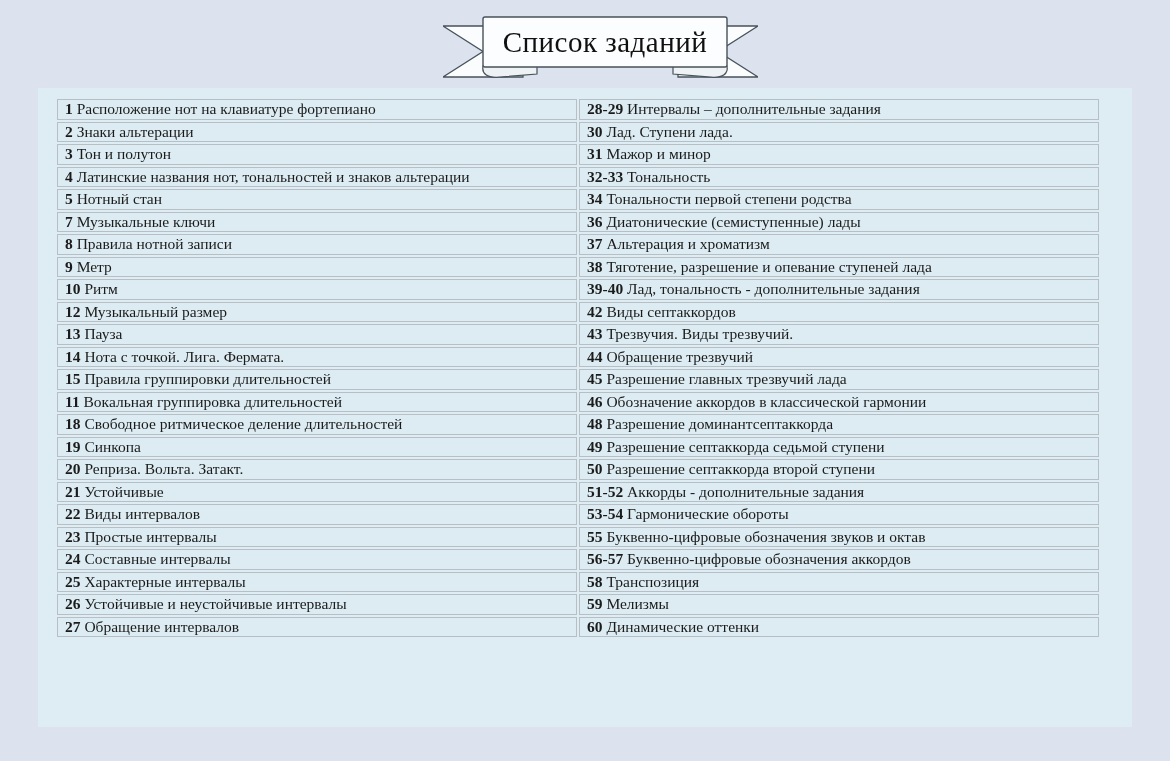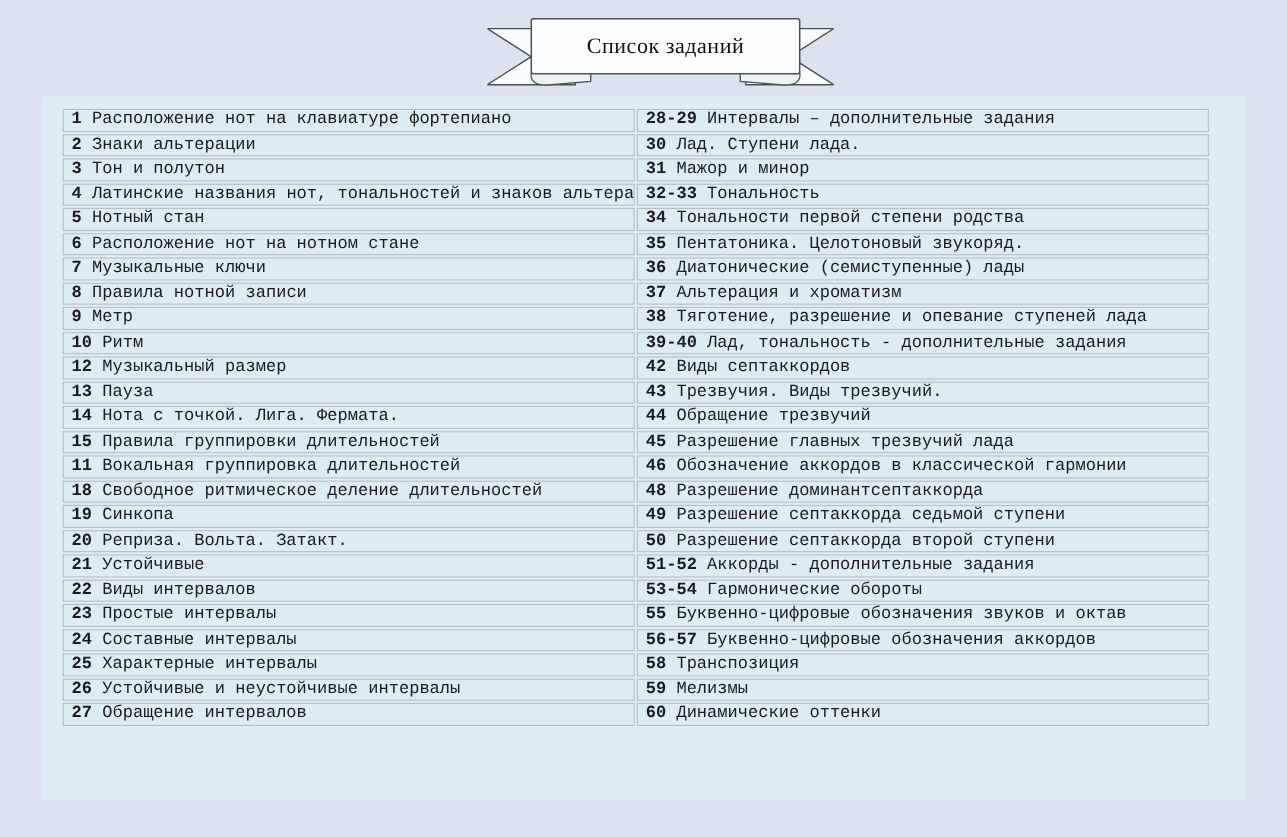--- a/index.html
+++ b/index.html
@@ -27,38 +27,37 @@
   }
 
   .banner{
     position:absolute;left:443px;top:10px;
     width:315px;height:70px;
   }
   .banner svg{position:absolute;left:0;top:0;}
   .banner-title{
     position:absolute;left:40px;top:7px;width:244px;height:50px;
     display:flex;align-items:center;justify-content:center;
-    font-size:20px;letter-spacing:.5px;color:#101010;
+    font-size:29px;letter-spacing:.5px;color:#101010;
   }
 
   table.grid{
     position:absolute;left:55px;top:97px;
     width:1046px;
     border-collapse:separate;border-spacing:2px;
     table-layout:fixed;
   }
   table.grid td{
     width:50%;
     background:var(--cell-bg);
     border:1px solid var(--cell-border);
     padding:0 6px 1px 7px;
     font-size:15.5px;line-height:17.5px;
     white-space:nowrap;overflow:hidden;
     vertical-align:middle;
-    font-family:Liberation Mono, monospace;
   }
   table.grid td b{font-weight:bold;}
 </style>
 </head>
 <body>
 
 <div class="stage">
 
   <div class="content-panel"></div>
 
@@ -92,24 +91,20 @@
           <td><b>3</b><span> Тон и полутон</span></td>
           <td><b>31</b><span> Мажор и минор</span></td>
         </tr>
         <tr>
           <td><b>4</b><span> Латинские названия нот, тональностей и знаков альтерации</span></td>
           <td><b>32-33</b><span> Тональность</span></td>
         </tr>
         <tr>
           <td><b>5</b><span> Нотный стан</span></td>
           <td><b>34</b><span> Тональности первой степени родства</span></td>
-        </tr>
-        <tr>
-          <td><b>6</b><span> Расположение нот на нотном стане</span></td>
-          <td><b>35</b><span> Пентатоника. Целотоновый звукоряд.</span></td>
         </tr>
         <tr>
           <td><b>7</b><span> Музыкальные ключи</span></td>
           <td><b>36</b><span> Диатонические (семиступенные) лады</span></td>
         </tr>
         <tr>
           <td><b>8</b><span> Правила нотной записи</span></td>
           <td><b>37</b><span> Альтерация и хроматизм</span></td>
         </tr>
         <tr>

